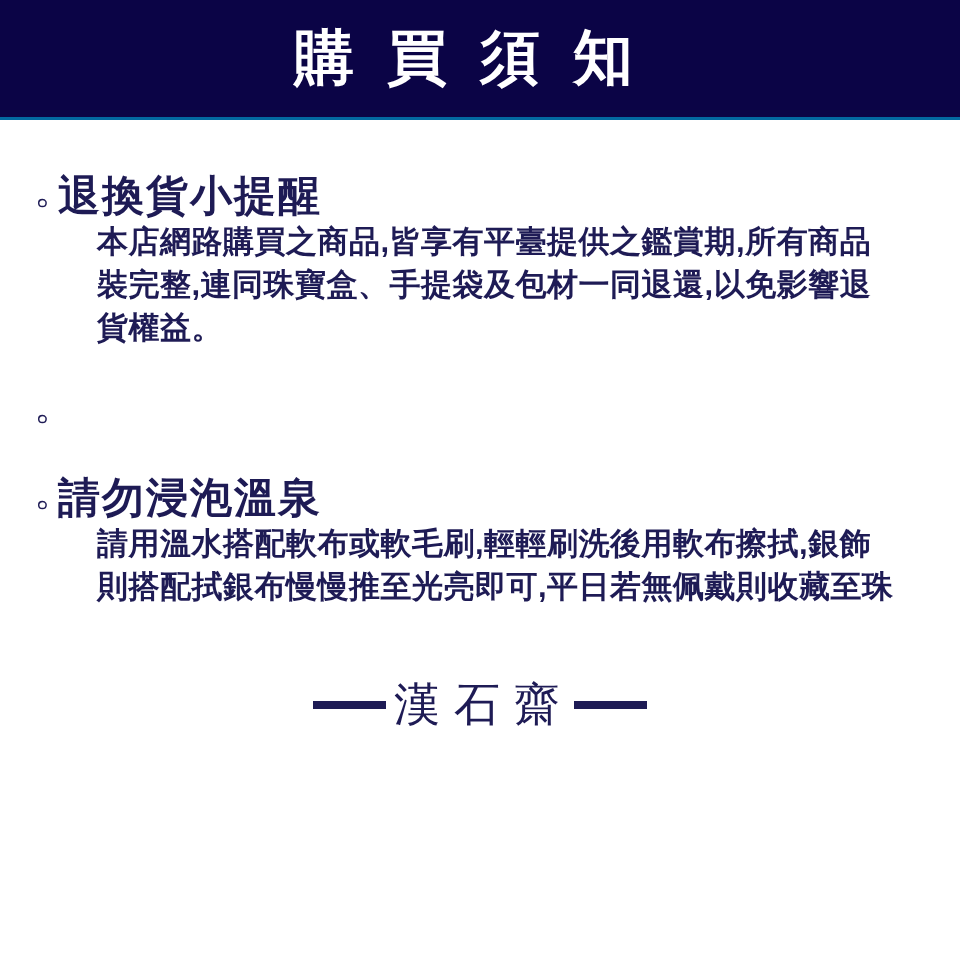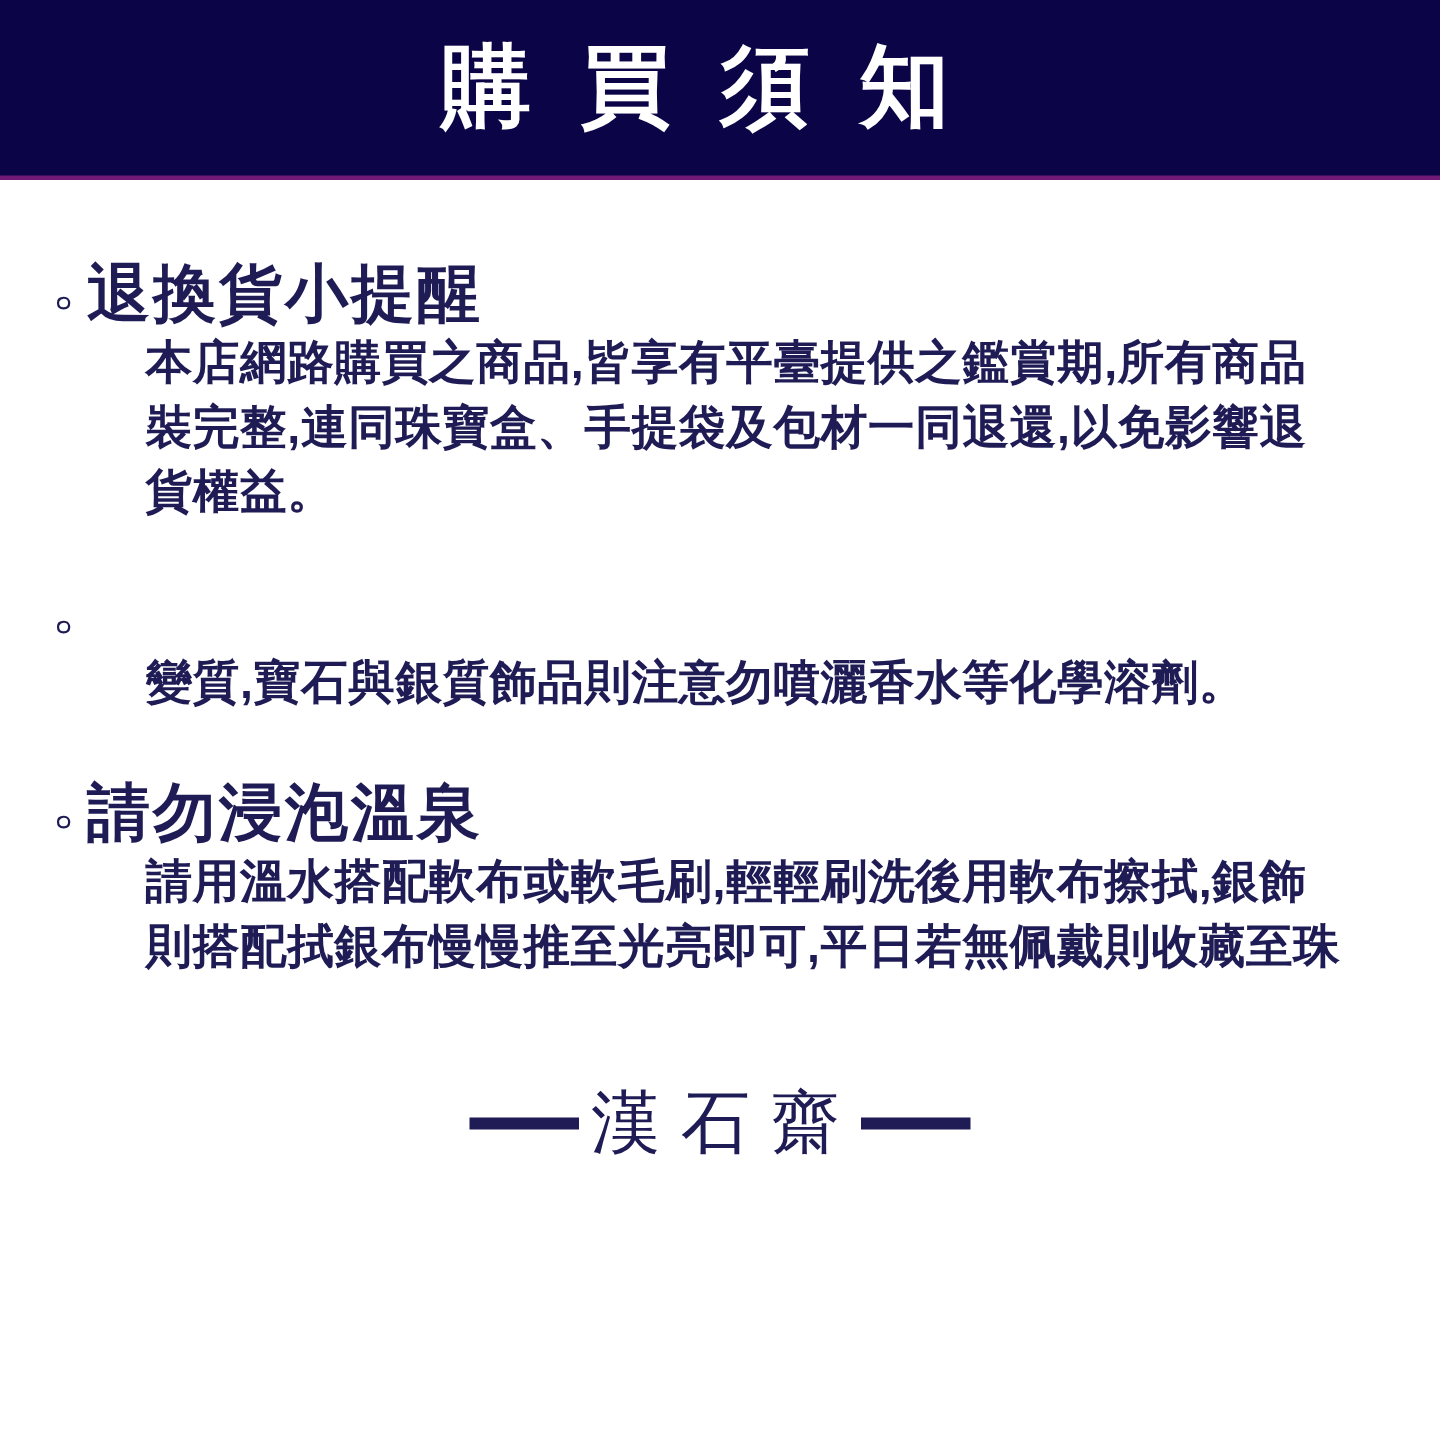--- a/index.html
+++ b/index.html
@@ -11,21 +11,21 @@
     width: 960px;
     height: 960px;
     overflow: hidden;
     font-family: "Liberation Sans", sans-serif;
     color: #1e1b55;
   }
   
   .banner {
     height: 117px;
     background: #0b0446;
-    border-bottom: 3px solid #701a75;
+    border-bottom: 3px solid #0369a1;
     display: flex;
     align-items: center;
     justify-content: center;
   }
   .banner-title {
     margin: 0;
     color: #ffffff;
     font-size: 60px;
     font-weight: 600;
     letter-spacing: 0.55em;
@@ -111,21 +111,20 @@
       <div class="bline">裝完整,連同珠寶盒、手提袋及包材一同退還,以免影響退</div>
       <div class="bline">貨權益。</div>
     </div>
   </section>
 
   <section class="section">
     <div class="sec-head">
       <span class="bullet">。</span>
     </div>
     <div class="sec-body">
-      <div class="bline">變質,寶石與銀質飾品則注意勿噴灑香水等化學溶劑。</div>
     </div>
   </section>
 
   <section class="section">
     <div class="sec-head">
       <span class="bullet">。</span>
       <h2 class="heading">請勿浸泡溫泉</h2>
     </div>
     <div class="sec-body">
       <div class="bline">請用溫水搭配軟布或軟毛刷,輕輕刷洗後用軟布擦拭,銀飾</div>

